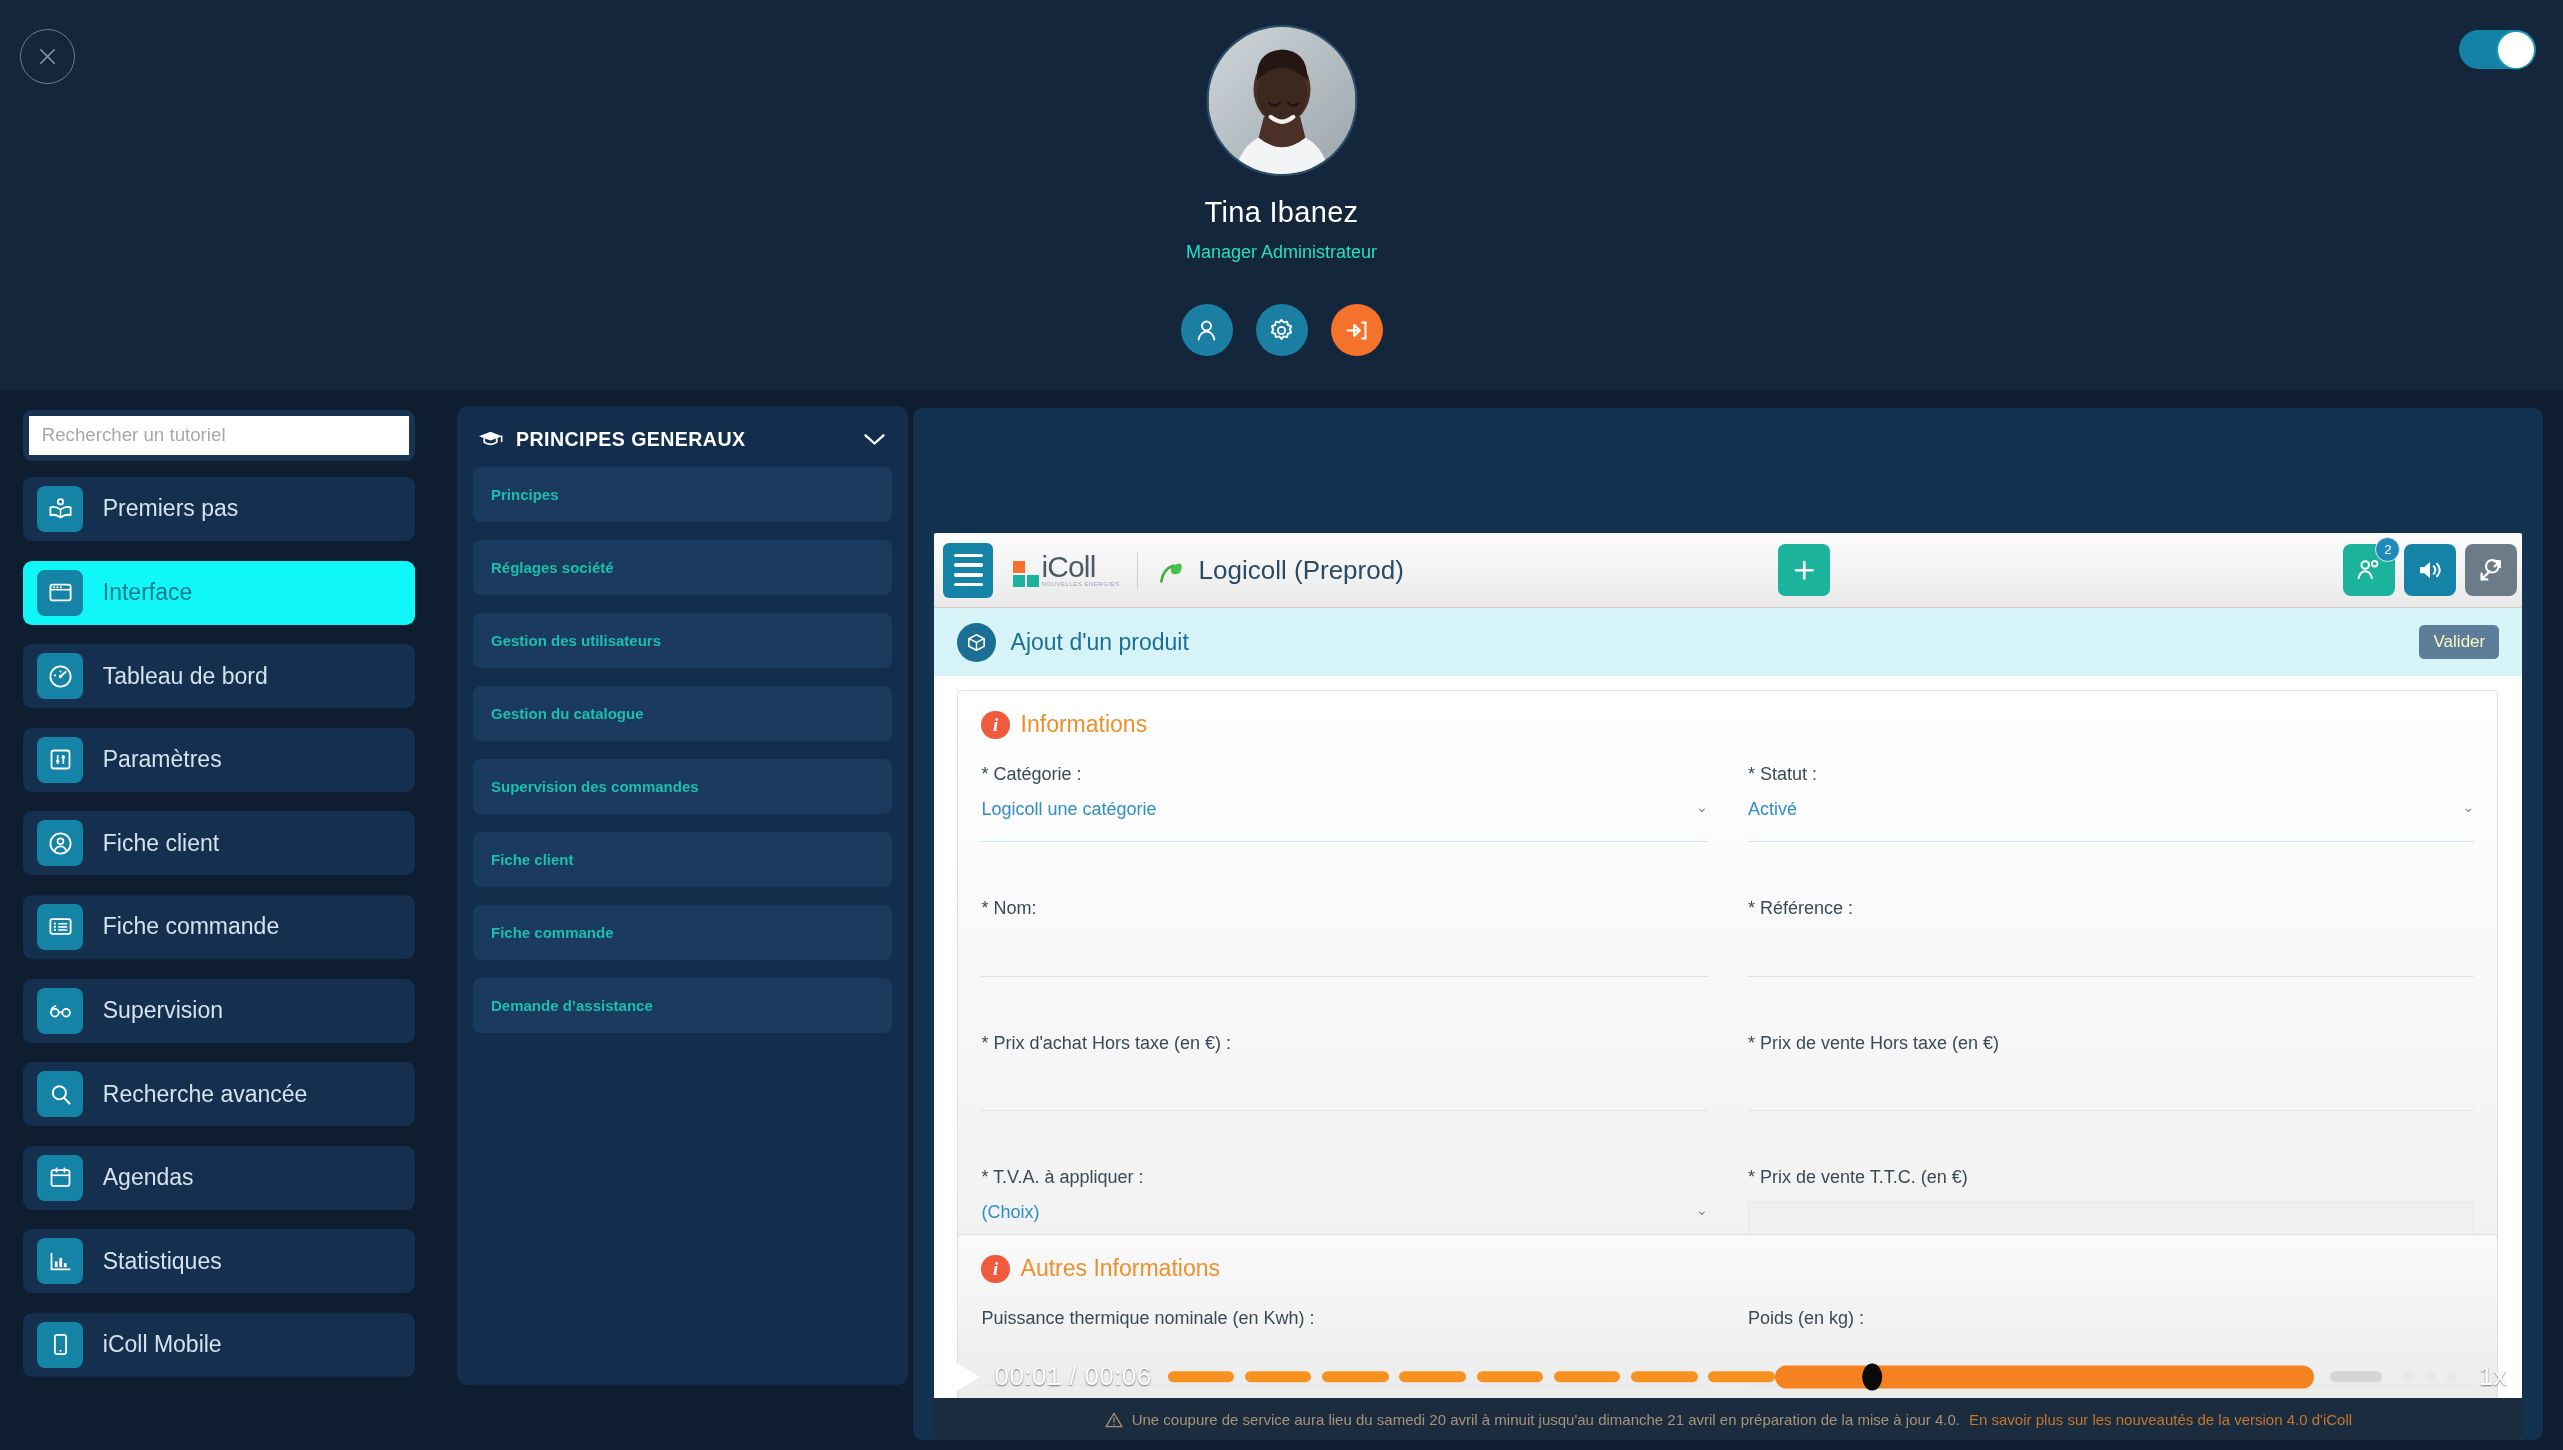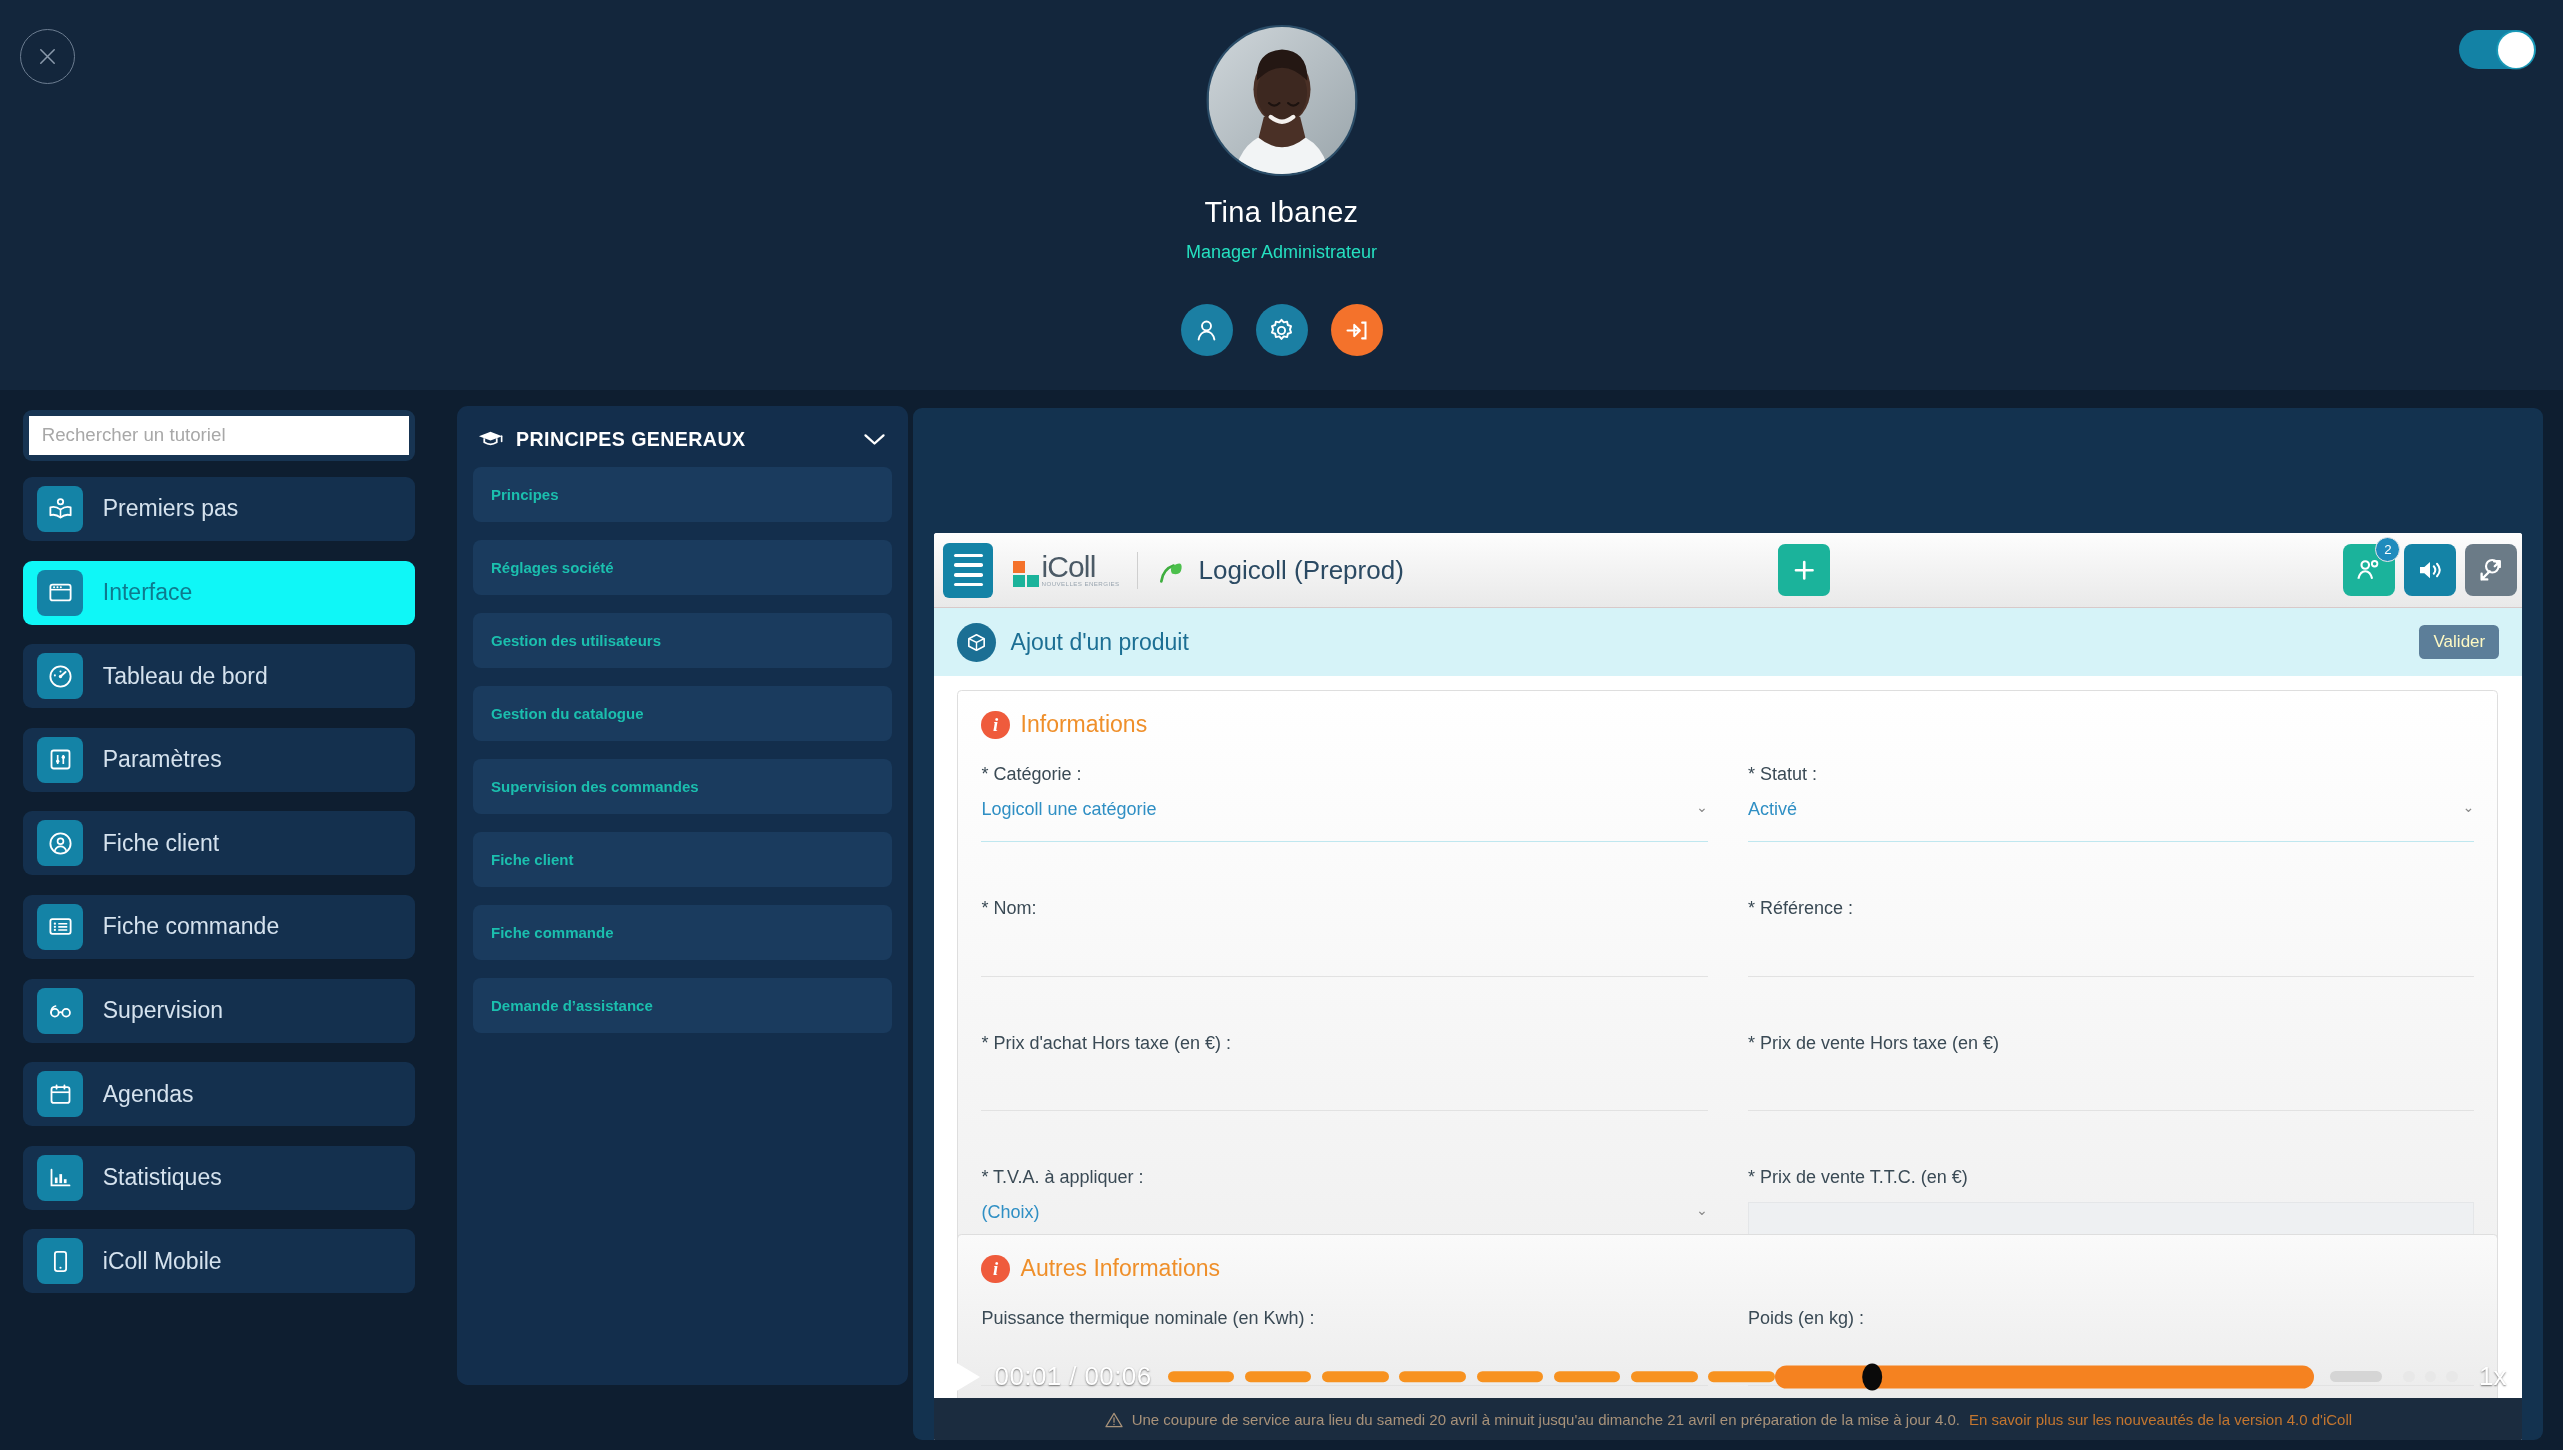--- a/index.html
+++ b/index.html
@@ -331,20 +331,29 @@
           <svg viewBox="0 0 24 24">
               <circle cx="7" cy="14" r="3.4" fill="none" stroke="#fff" stroke-width="1.6"></circle>
               <circle cx="17" cy="14" r="3.4" fill="none" stroke="#fff" stroke-width="1.6"></circle>
               <path d="M10.4 14 q1.6 -1.2 3.2 0" fill="none" stroke="#fff" stroke-width="1.5"></path>
               <path d="M3.6 14 q0 -5 4 -6" fill="none" stroke="#fff" stroke-width="1.5" stroke-linecap="round"></path>
             </svg>
         </span>
         <span class="nav-label">Supervision</span>
       </div>
 
+      <div class="nav-item">
+        <span class="nav-icon">
+          <svg viewBox="0 0 24 24">
+              <circle cx="11" cy="10.5" r="5.8" fill="none" stroke="#fff" stroke-width="1.7"></circle>
+              <path d="M15.2 15 L20 20" stroke="#fff" stroke-width="1.9" stroke-linecap="round"></path>
+            </svg>
+        </span>
+        <span class="nav-label">Recherche avancée</span>
+      </div>
 
       <div class="nav-item">
         <span class="nav-icon">
           <svg viewBox="0 0 24 24">
               <rect x="4" y="5.5" width="16" height="14" rx="2" fill="none" stroke="#fff" stroke-width="1.6"></rect>
               <path d="M4 10 h16" stroke="#fff" stroke-width="1.5"></path>
               <path d="M8.5 3.8 v3 M15.5 3.8 v3" stroke="#fff" stroke-width="1.6" stroke-linecap="round"></path>
             </svg>
         </span>
         <span class="nav-label">Agendas</span>

